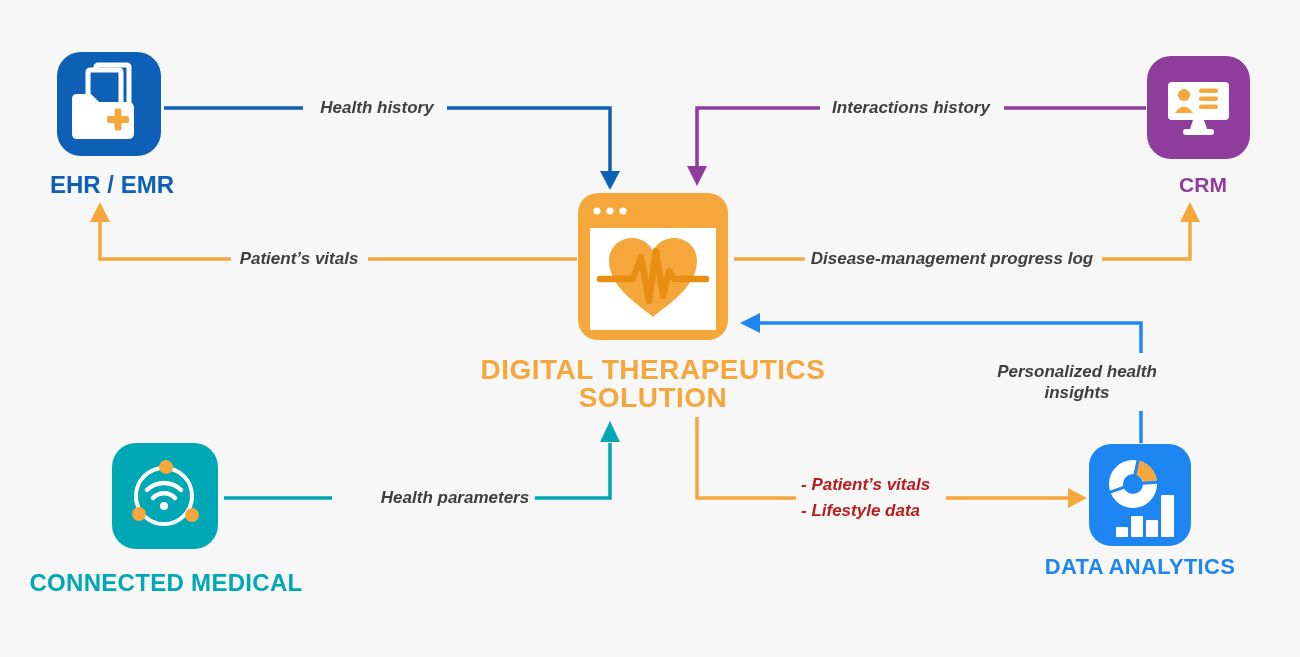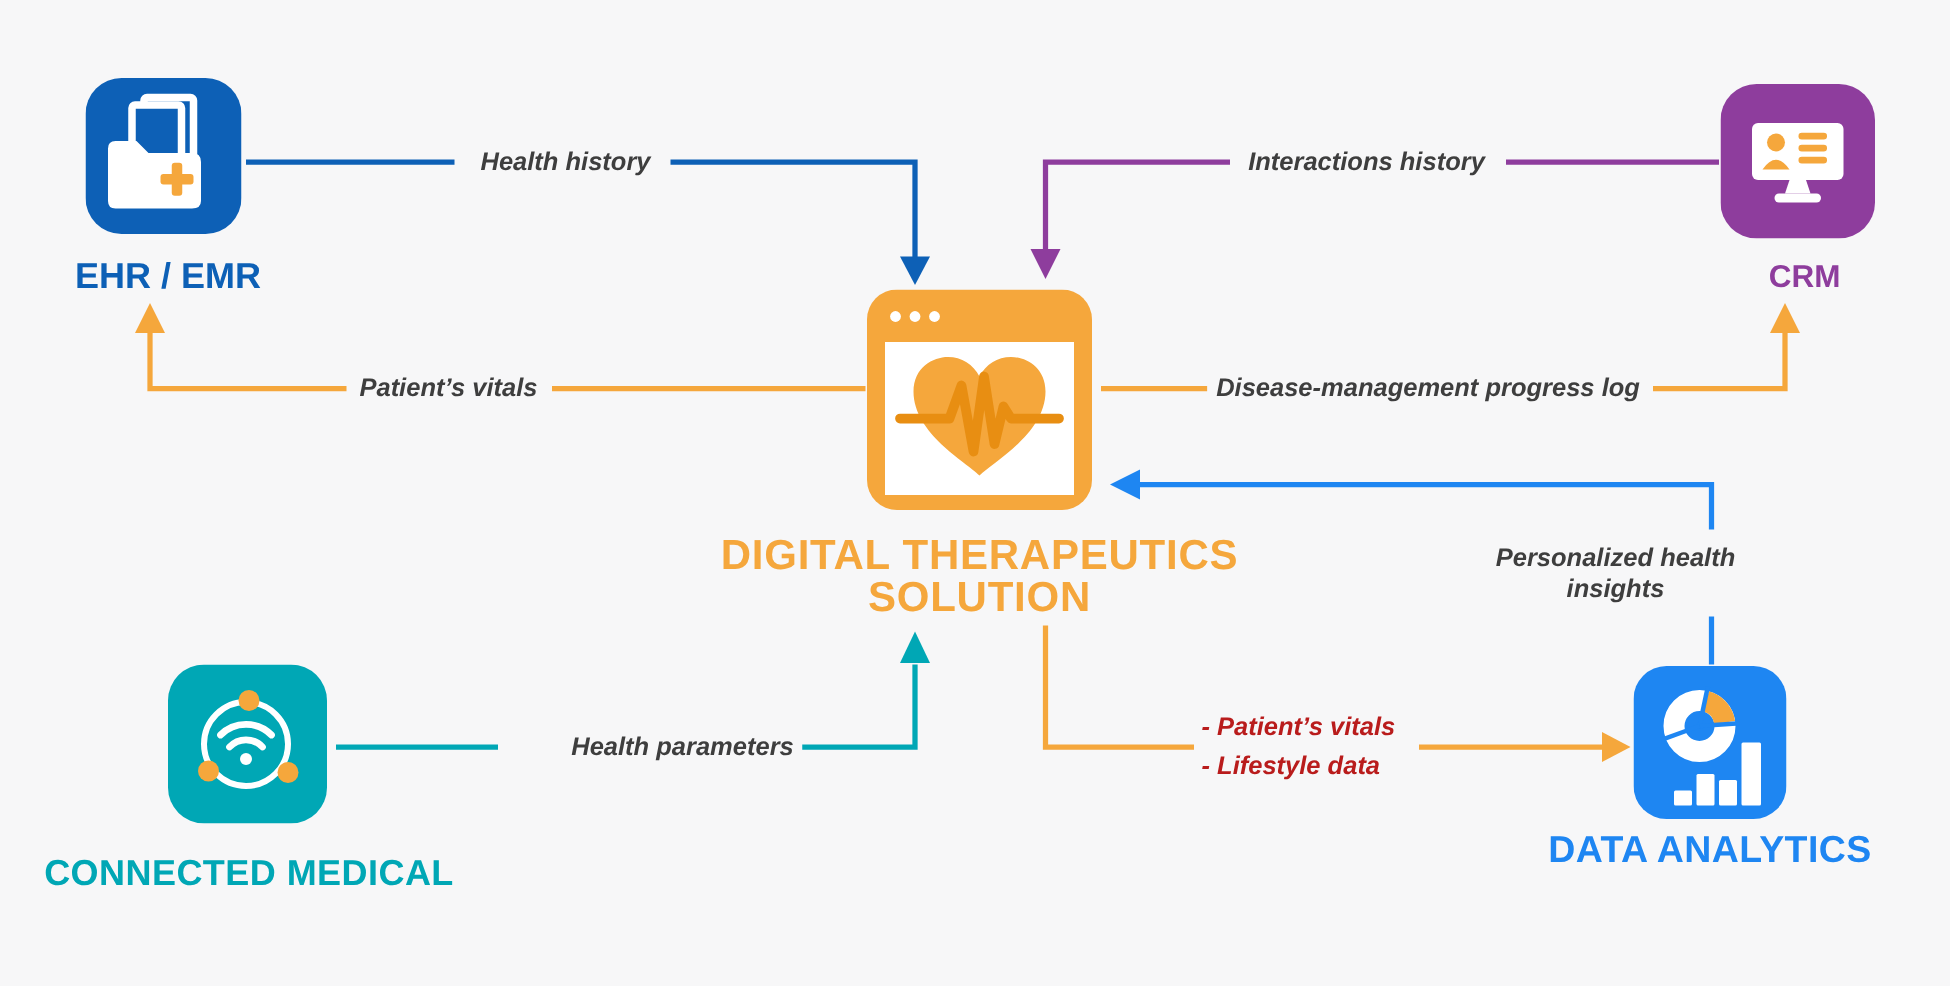--- a/index.html
+++ b/index.html
@@ -18,21 +18,21 @@
   .node-label{
     position:absolute;z-index:3;
     transform:translate(-50%,-50%);
     font-weight:bold;white-space:nowrap;
     text-align:center;
   }
   .ehr-label{left:112px;top:185px;font-size:24px;color:#0d60b6;}
   .crm-label{left:1203px;top:185px;font-size:21px;color:#8e3d9d;}
   .solution-label{left:653px;top:384px;font-size:28px;line-height:28px;color:#f5a73c;letter-spacing:.5px;}
   .devices-label{left:166px;top:583px;font-size:24px;line-height:22px;color:#00a7b5;letter-spacing:.3px;}
-  .analytics-label{left:1140px;top:567px;font-size:25px;color:#1e86f2;letter-spacing:.3px;}
+  .analytics-label{left:1140px;top:567px;font-size:22px;color:#1e86f2;letter-spacing:.3px;}
   .flow-label{
     position:absolute;z-index:3;
     transform:translate(-50%,-50%);
     font-style:italic;font-weight:bold;font-size:17px;
     color:#3e3e3e;background:#f7f7f8;
     padding:0 6px;white-space:nowrap;text-align:center;
   }
   .fl-health-history{left:377px;top:108px;}
   .fl-interactions{left:911px;top:108px;}
   .fl-vitals{left:299px;top:259px;}

